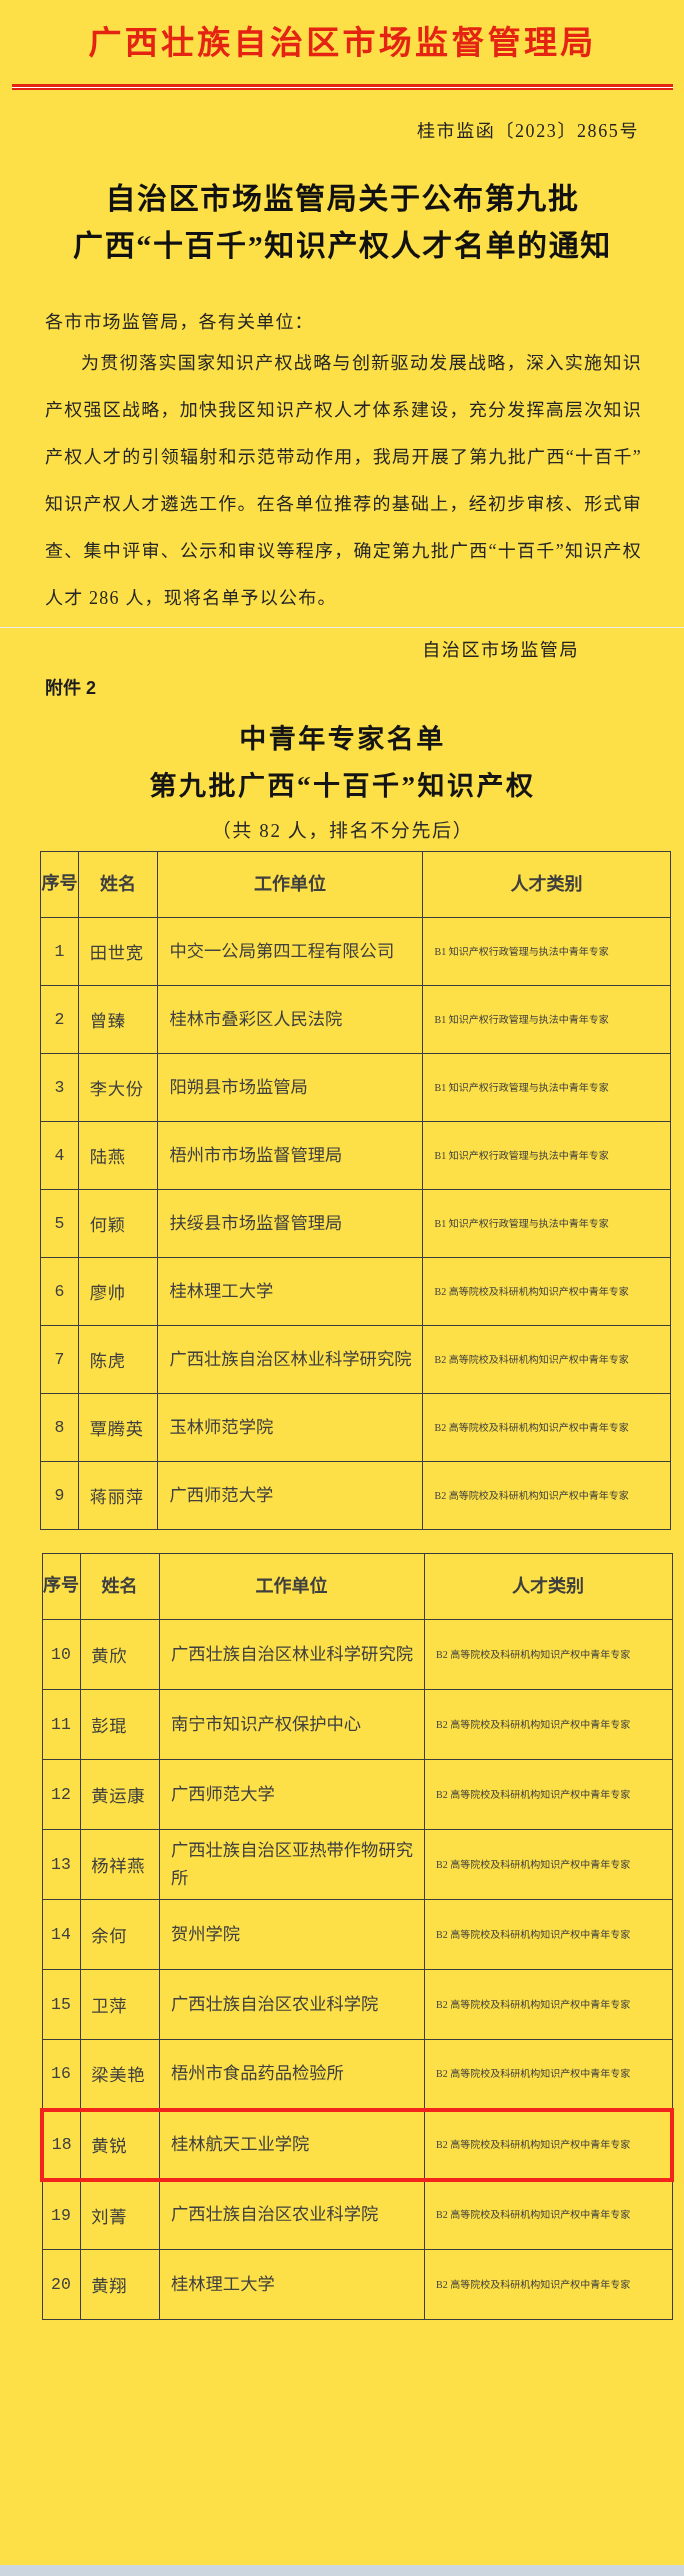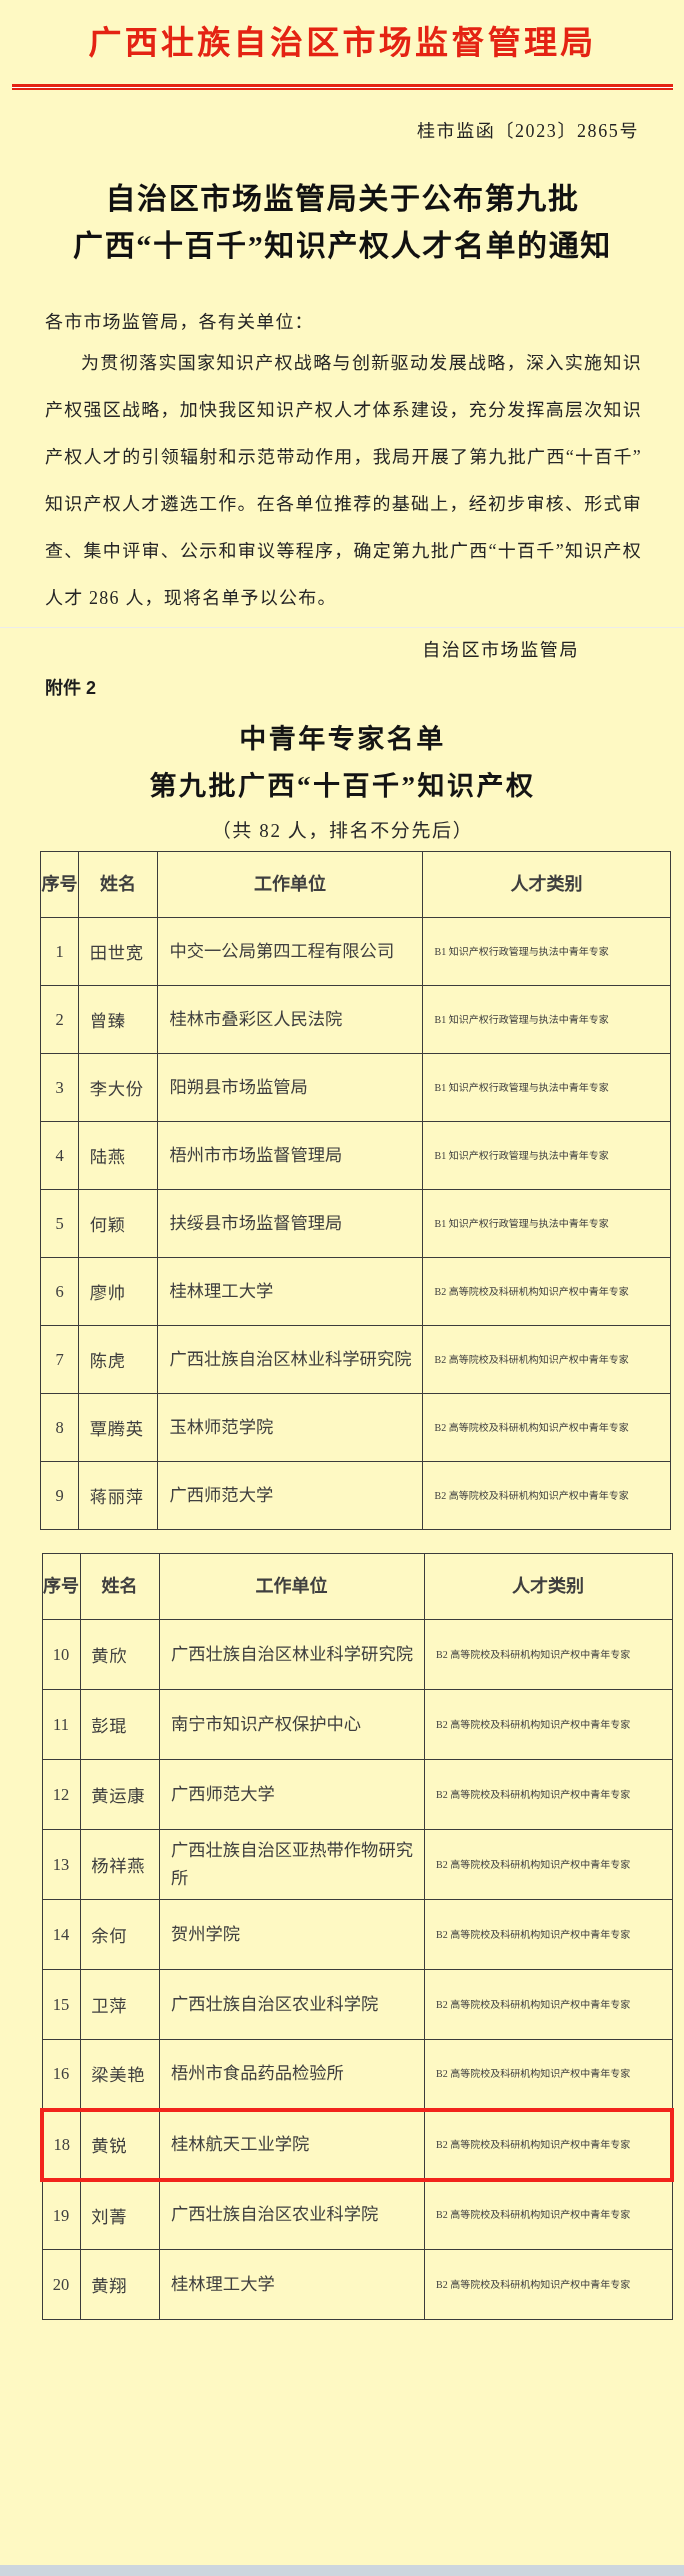--- a/index.html
+++ b/index.html
@@ -10,21 +10,21 @@
     --table-ink:#3f3f3f;
     --line:#3c3c3c;
   }
   *{margin:0;padding:0;box-sizing:border-box;}
   html,body{background:#ffffff;}
   body{font-family:"Liberation Serif","DejaVu Serif",serif;color:var(--ink);}
   .page{
     position:relative;
     width:685px;height:2576px;
     margin:0 auto;
-    background:#fef9c3;
+    background:#fde047;
     overflow:hidden;
   }
   
   .org-header{
     padding-top:21.4px;
     text-align:center;
     font-size:33px;line-height:45px;
     font-weight:bold;
     letter-spacing:3.3px;
     color:var(--red);
@@ -112,21 +112,21 @@
     font-size:17.3px;
     color:var(--table-ink);
   }
   table.roster.second{margin-top:23px;}
   table.roster th,table.roster td{
     border:0.8px solid var(--line);
     vertical-align:middle;
     font-weight:normal;
   }
   table.roster{border:1.6px solid var(--line);}
-  th.col-no,td.cell-no{width:38px;text-align:center;font-size:16.5px;line-height:21.4px;}
+  th.col-no,td.cell-no{width:38px;text-align:center;font-size:16.5px;line-height:21.4px;font-family:Liberation Mono, monospace;}
   th.col-name,td.cell-name{width:79px;}
   th.col-unit,td.cell-unit{width:265px;}
   th.col-cat,td.cell-cat{width:248px;}
   table.roster th{
     height:66px;
     text-align:center;
     font-weight:bold;
     font-size:18px;line-height:23px;
   }
   td.cell-name{padding-left:10.7px;letter-spacing:0.8px;}

